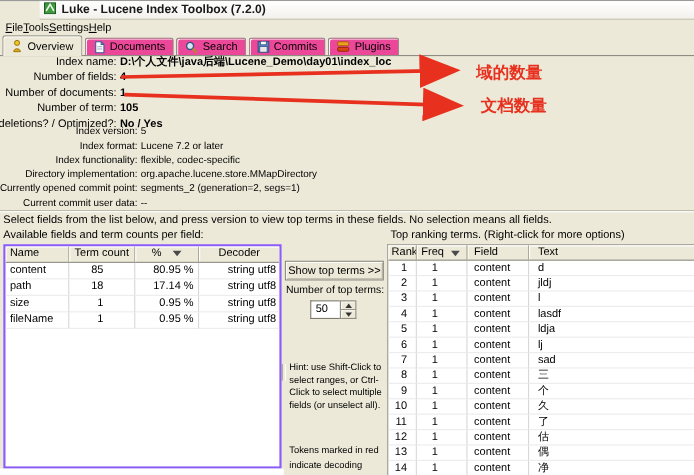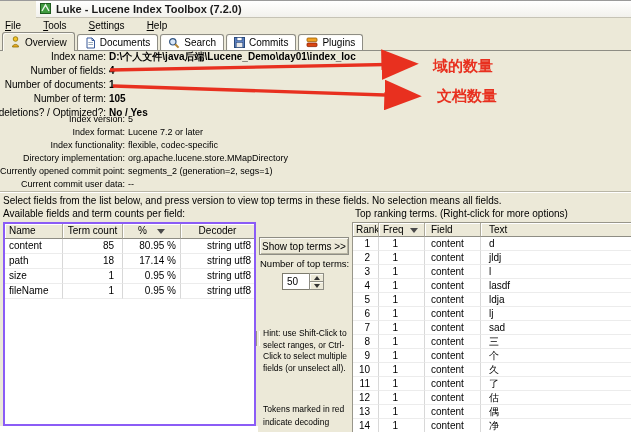--- a/index.html
+++ b/index.html
@@ -9,29 +9,29 @@
     font-family:"Liberation Sans","DejaVu Sans",sans-serif; font-size:10px; color:#000;
     background:#ece9d8; border-top:1px solid #9a9a9a;
   }
   
   .titlebar { position:absolute; left:0; top:0; width:631px; height:17px;
     background:linear-gradient(#ffffff,#f2f1ec); border-bottom:1px solid #c6c3b5;
     display:flex; align-items:center; gap:5px; padding-left:4px;margin-left:36px; }
   .titlebar .ttext { font-size:11px; font-weight:bold; color:#1a1a1a; }
   
   .menubar { position:absolute; left:0; top:17px; width:612px; height:14px;
-    display:flex; align-items:center; padding-left:5px; gap:22px; }
+    display:flex; align-items:center; padding-left:5px; gap:0; }
   .menu-item { display:inline-block; font-size:10px; cursor:default; }
   .menu-item::first-letter { text-decoration:underline; }
   
   .tabbar { position:absolute; left:0; top:31px; width:631px; height:19px;
     display:flex; align-items:flex-end; padding-left:2px; gap:2px;
     border-bottom:1px solid #8e8d84; }
   .tab { display:flex; align-items:center; gap:4px; height:16px; padding:0 7px;
-    background:#ffffff; border:1px solid #8e8d84; border-bottom:none;
+    background:#ec4899; border:1px solid #8e8d84; border-bottom:none;
     border-radius:3px 3px 0 0; box-shadow:inset 1px 1px 0 #fbfaf4; font-size:10px; }
   .tab.active { height:19px; background:#ece9d8; position:relative; z-index:2; margin-bottom:-1px; }
   .tab svg { display:block; }
   
   .info-row { position:absolute; left:0; width:631px; }
   .grpA .info-row { height:14px; line-height:14px; font-size:10px; }
   .grpB .info-row { height:13px; line-height:13px; font-size:9px; }
   .ilbl { position:absolute; white-space:nowrap; }
   .ival { position:absolute; white-space:nowrap; }
   .grpA .ilbl { right:525px; }   
@@ -56,21 +56,21 @@
   .terms-tbl .hcell { line-height:13px; }
   .hcell:last-child { border-right:none; }
   .hleft { text-align:left; padding-left:4px; }
   .trow { display:grid; }
   .fields-tbl .trow { grid-template-columns:58px 60px 58px 1fr; height:15px; line-height:14px; }
   .terms-tbl  .trow { grid-template-columns:26px 46px 56px 1fr; height:14px; line-height:13px; }
   .tcell { border-right:1px solid #d8d8d8; border-bottom:1px solid #ececec;
     white-space:nowrap; overflow:hidden; }
   .trow .tcell:last-child { border-right:none; }
   .c-name { padding-left:4px; }
-  .c-count { text-align:right; padding-right:8px; }
+  .c-count { text-align:right; padding-right:28px; }
   .c-pct   { text-align:right; padding-right:4px; }
   .c-dec   { text-align:right; padding-right:3px; }
   .c-rank  { text-align:right; padding-right:8px; }
   .c-freq  { text-align:right; padding-right:26px; }
   .c-field { padding-left:6px; }
   .c-text  { padding-left:8px; }
   .tri { display:inline-block; width:0; height:0; border-left:4px solid transparent;
     border-right:4px solid transparent; border-top:5px solid #4a4a4a; vertical-align:middle; }
   .pct-tri { margin-left:10px; }
   .freq-tri { position:absolute; right:6px; top:5px; }

